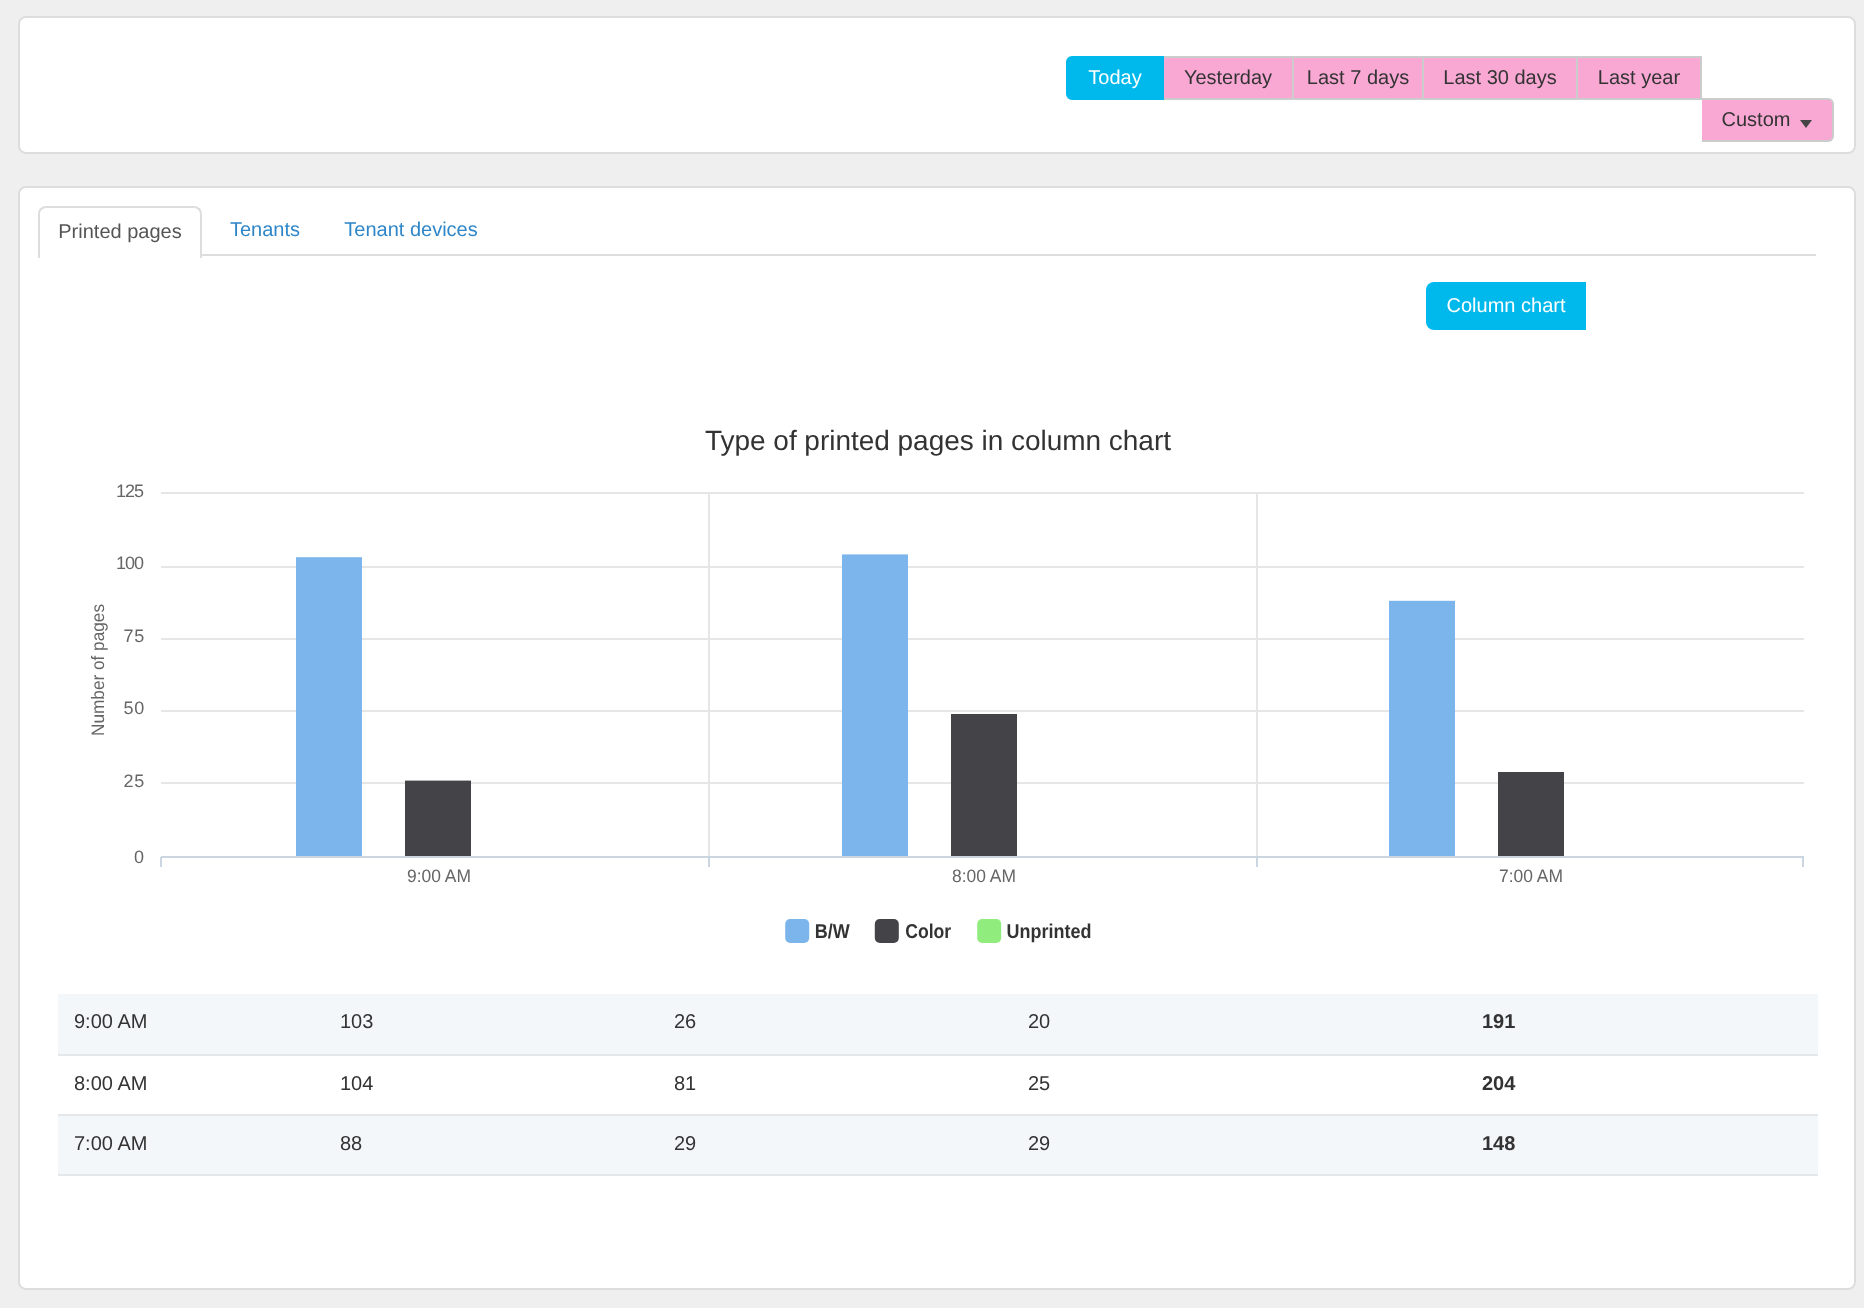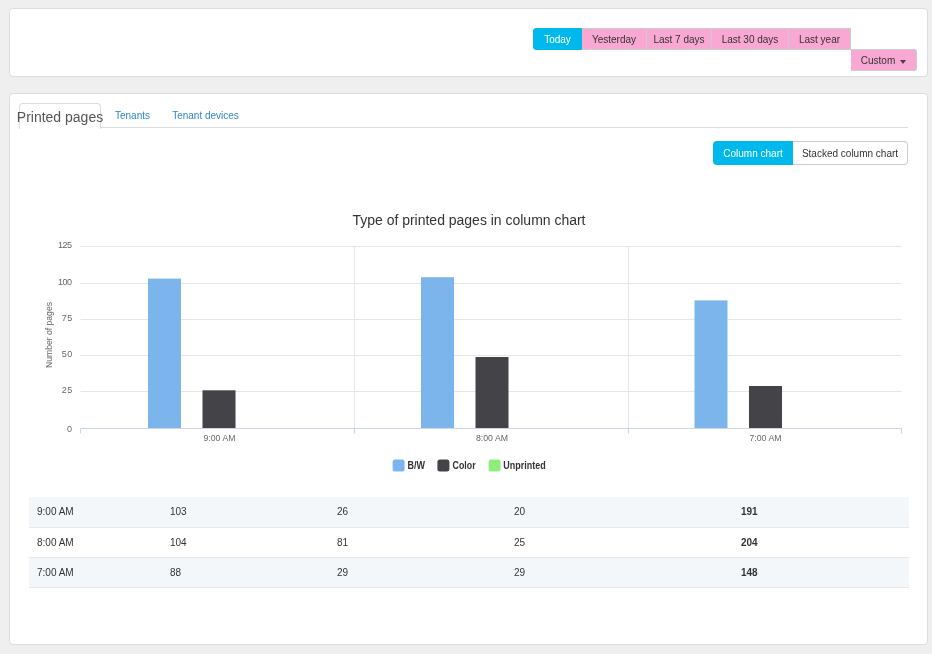--- a/index.html
+++ b/index.html
@@ -17,21 +17,21 @@
 #rangegrp .btn:first-child { border-left:1px solid #ccc; border-radius:3px 0 0 3px; }
 #rangegrp .btn:last-child { border-radius:0 3px 3px 0;margin-top:21px; }
 #rangegrp .btn.active { background:#00b9ec; color:#fff; border-color:#00b9ec; }
 .caret { display:inline-block; width:0; height:0; margin-left:5px; margin-top:4px;
   border-left:3px solid transparent; border-right:3px solid transparent; border-top:4px solid #444; }
 
 
 #tabline { position:absolute; left:19px; top:127px; width:889px; height:0; border-bottom:1px solid #ddd; }
 #tabactive { position:absolute; left:19px; top:103px; width:82px; height:26px; background:#fff;
   border:1px solid #ddd; border-bottom:none; border-radius:4px 4px 0 0; color:#555;
-  font-size:14px; display:flex; align-items:center; justify-content:center; z-index:2; }
+  font-size:10px; display:flex; align-items:center; justify-content:center; z-index:2; }
 .tablink { position:absolute; top:103px; height:25px; display:flex; align-items:center; justify-content:center;
   color:#2e86c8; font-size:10px; }
 #tl1 { left:108px; width:49px; }
 #tl2 { left:165px; width:81px; }
 
 
 #toggle { position:absolute; left:713px; top:141px; height:24px; display:flex; }
 #toggle .tbtn { font-size:10px; display:flex; align-items:center; justify-content:center; height:24px; }
 #tb1 { width:80px; background:#00b9ec; color:#fff; border-radius:4px 0 0 4px; }
 #tb2 { width:115px; background:#fff; color:#333; border:1px solid #ccc; border-left:none; border-radius:0 4px 4px 0; }
@@ -79,23 +79,20 @@
 <div id="tl1" class="tablink">
     <span class="sx">Tenants</span>
   </div>
 <div id="tl2" class="tablink">
     <span class="sx">Tenant devices</span>
   </div>
 
 <div id="toggle">
   <div id="tb1" class="tbtn">
       <span class="sx">Column chart</span>
-    </div>
-  <div id="tb2" class="tbtn">
-      <span class="sx">Stacked column chart</span>
     </div>
 </div>
 
 <svg id="chart" style="position:absolute; left:0; top:195px;" width="932" height="290" viewBox="0 195 932 290">
   <text x="352.5" y="225" font-size="14" fill="#333333" textLength="233">Type of printed pages in column chart</text>
 
   <g stroke="#e6e6e6" stroke-width="1">
     <line x1="80.5" y1="246.5" x2="902" y2="246.5"></line>
     <line x1="80.5" y1="283.5" x2="902" y2="283.5"></line>
     <line x1="80.5" y1="319.5" x2="902" y2="319.5"></line>

